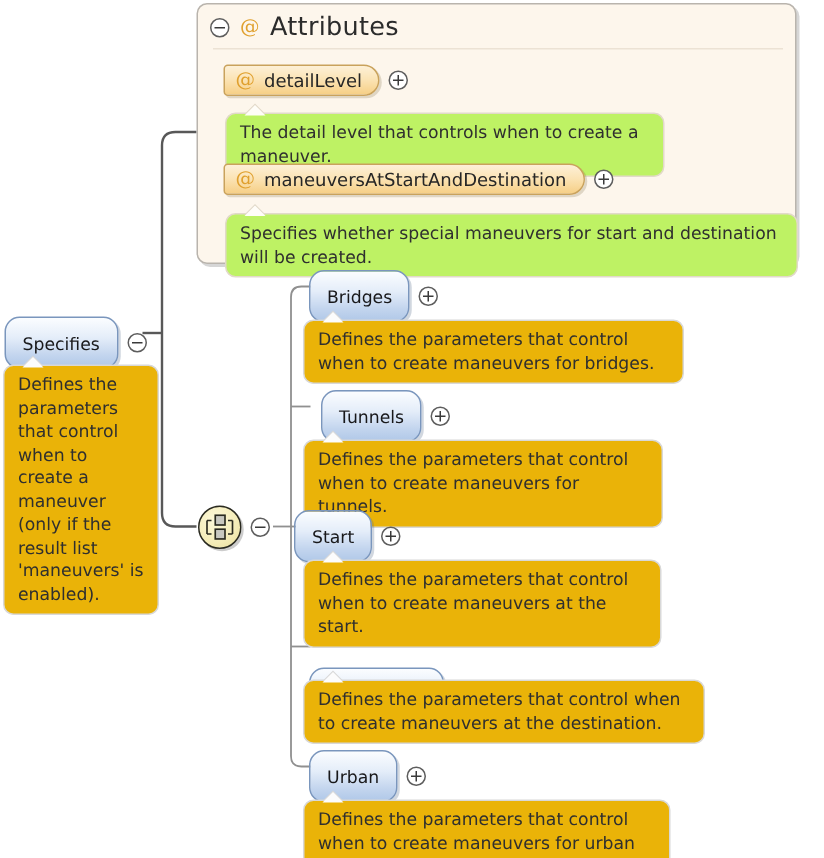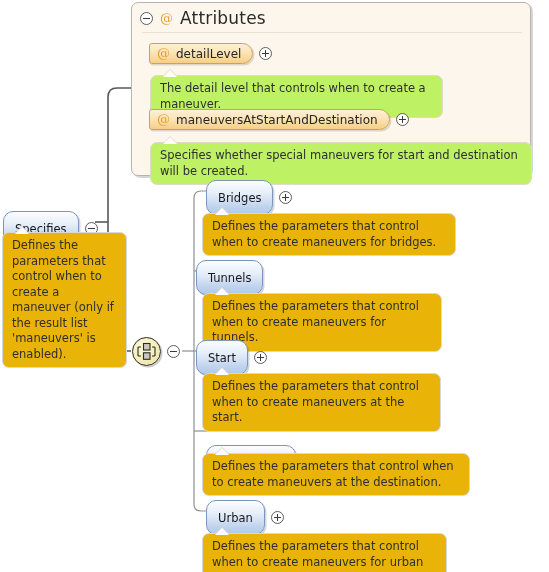--- a/index.html
+++ b/index.html
@@ -265,21 +265,21 @@
     </div>
   </div>
 
   <div class="node-row" style="left:3px; top:211px;">
     <span class="node-pill">
       <span class="label">Specifies</span>
     </span>
     <span class="toggle"></span>
   </div>
 
-  <div class="bubble" style="left:2px; top:232px; width:125px;">
+  <div class="bubble" style="left:2px; top:243px; width:104px;">
     <span class="nib"></span>
     <span class="nib-i"></span>
     <span>Defines the parameters that control when to create a maneuver (only if the result list 'maneuvers' is enabled).</span>
   </div>
 
   <div class="compositor" style="left:132px; top:337px;">
     <svg width="27" height="27" viewBox="0 0 27 27">
       <g stroke="#2a2a20" stroke-width="1.1" fill="none">
         <path d="M5 9 L8 9 M19 9 L22 9 M5 18 L8 18 M19 18 L22 18"></path>
         <path d="M5 9 L5 18 M22 9 L22 18"></path>
@@ -295,21 +295,21 @@
       <span class="label">Bridges</span>
     </span>
     <span class="toggle plus"></span>
   </div>
   <div class="bubble" style="left:202px; top:213px; width:254px;">
     <span class="nib"></span>
     <span class="nib-i"></span>
     <span>Defines the parameters that control when to create maneuvers for bridges.</span>
   </div>
 
-  <div class="node-row" style="left:196px; top:260px;flex-direction:column;">
+  <div class="node-row" style="left:214px; top:260px;">
     <span class="node-pill">
       <span class="label">Tunnels</span>
     </span>
     <span class="toggle plus"></span>
   </div>
   <div class="bubble" style="left:202px; top:293px; width:240px;">
     <span class="nib"></span>
     <span class="nib-i"></span>
     <span>Defines the parameters that control when to create maneuvers for tunnels.</span>
   </div>

